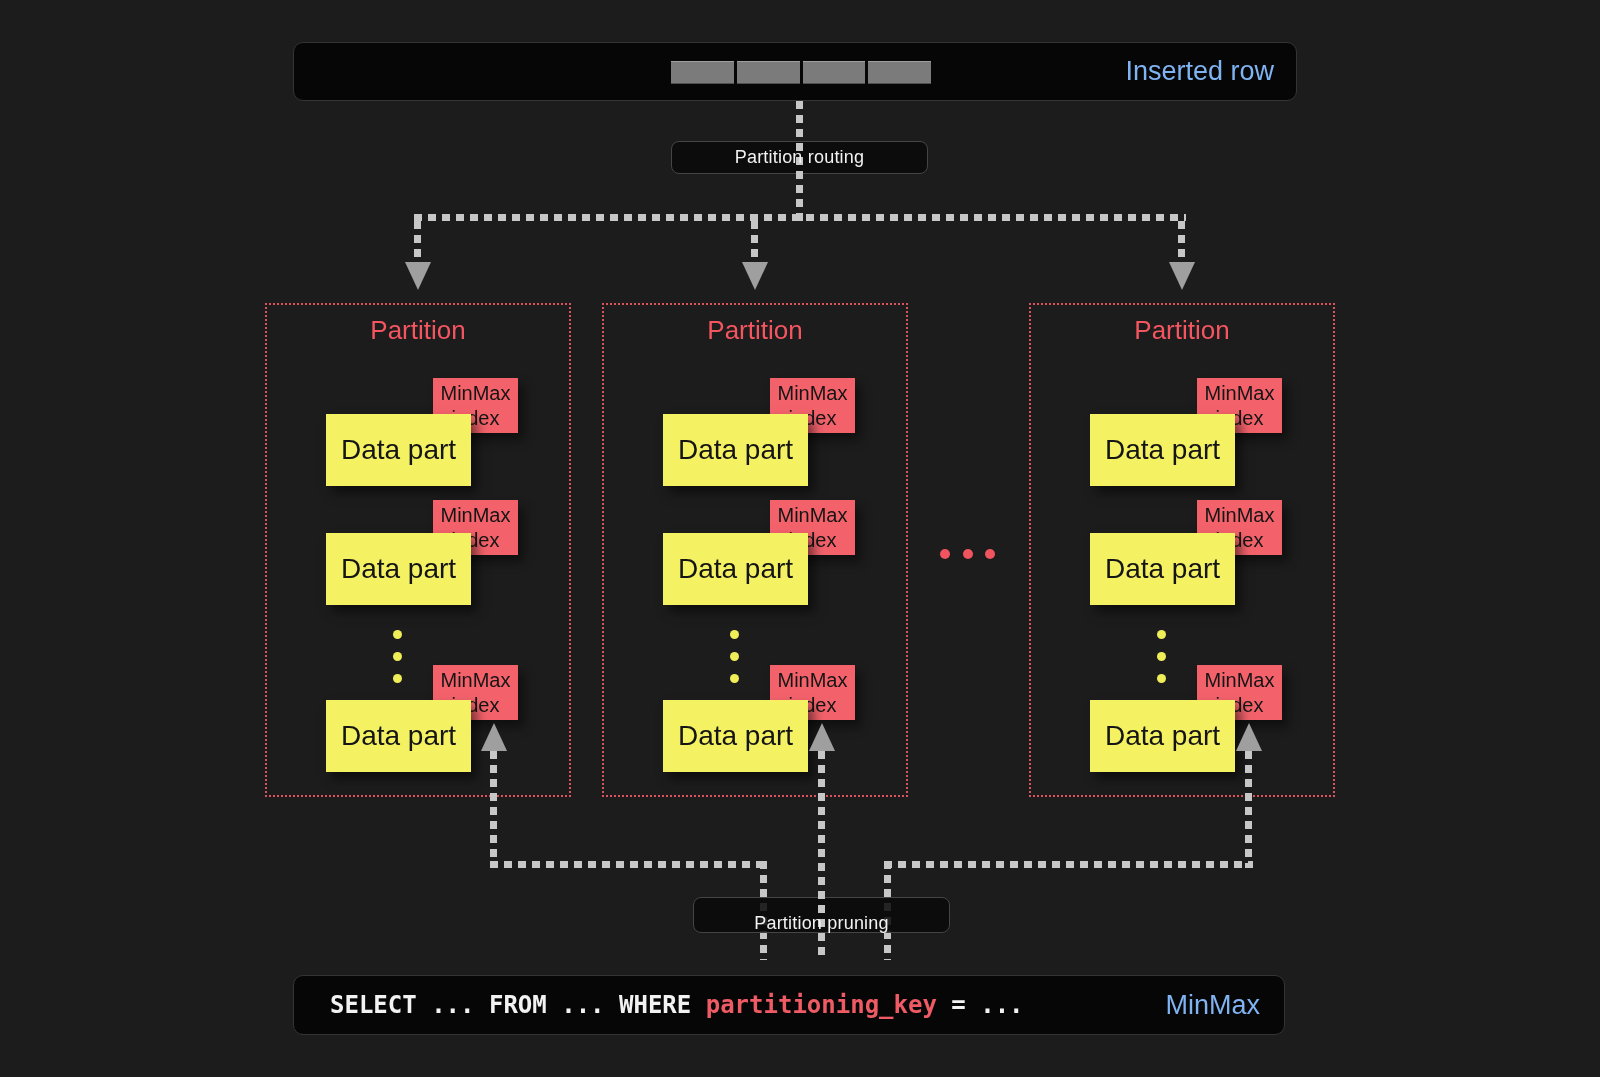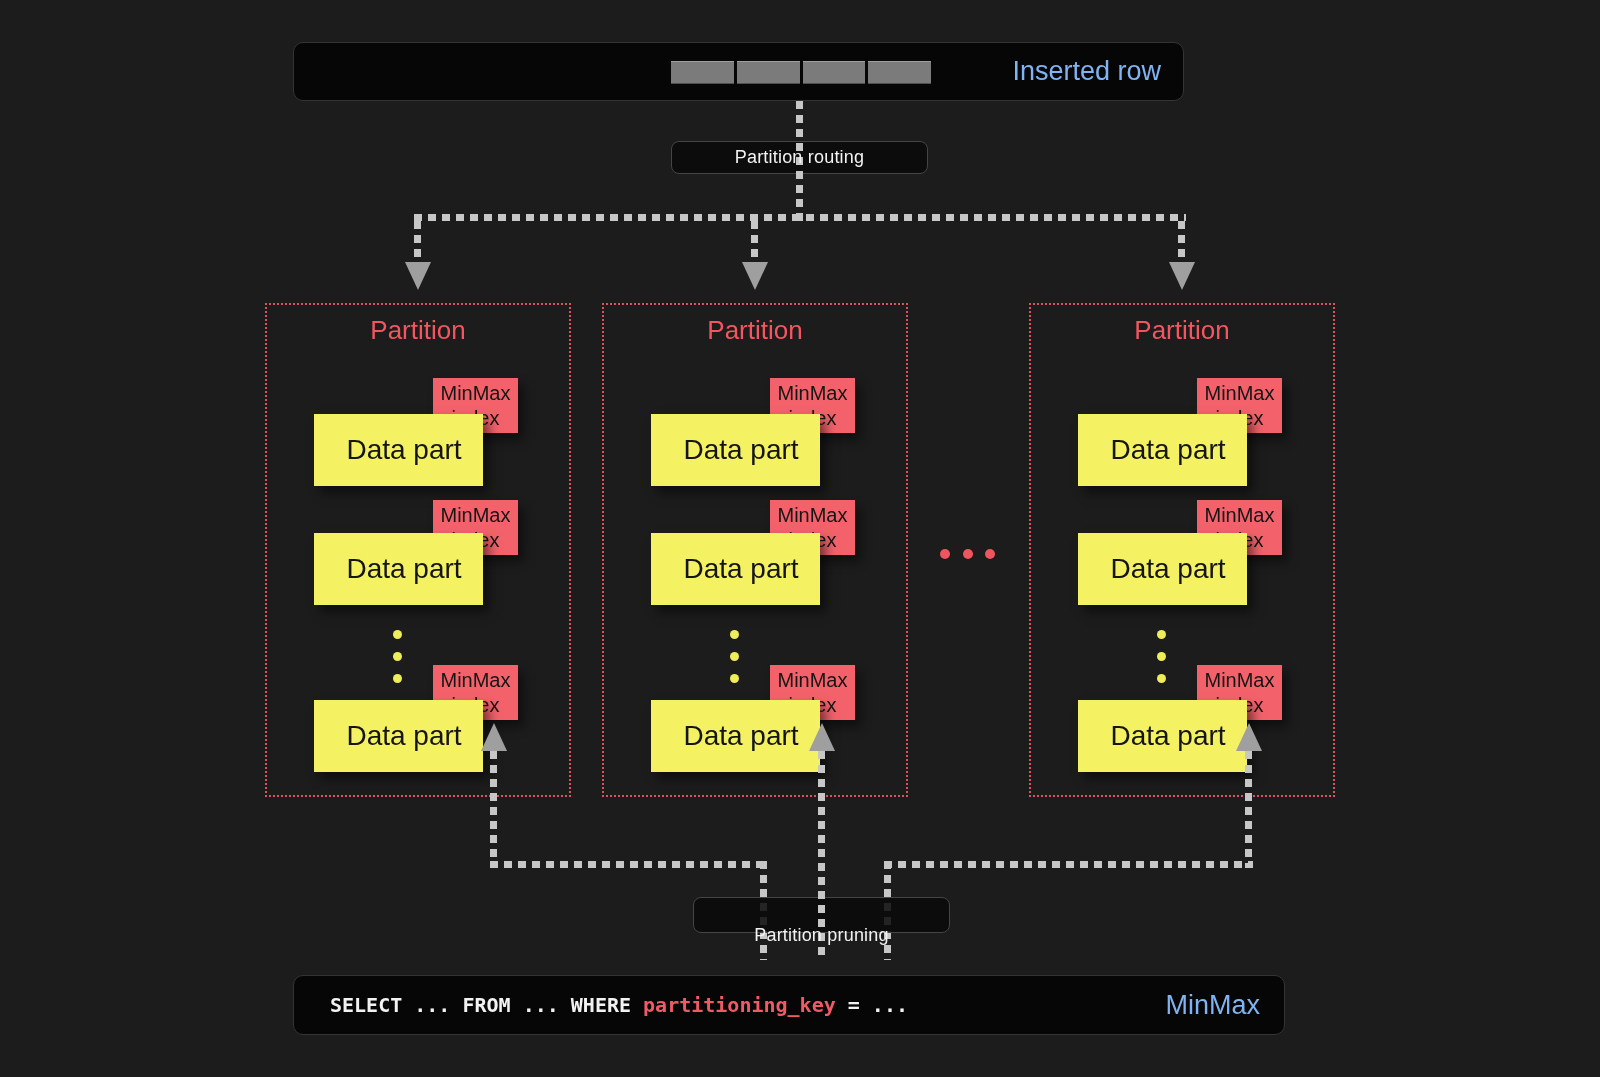--- a/index.html
+++ b/index.html
@@ -38,41 +38,40 @@
     position:absolute;left:0;right:0;top:10px;text-align:center;
     color:#f4555f;font-size:26px;
   }
   .minmax{
     position:absolute;left:166px;width:85px;height:55px;
     background:#f3626b;color:#151515;font-size:20px;line-height:25px;
     display:flex;align-items:center;justify-content:center;text-align:center;
     box-shadow:6px 7px 10px rgba(0,0,0,0.45);
   }
   .datapart{
-    position:absolute;left:47px;width:158px;height:72px;
+    position:absolute;left:59px;width:145px;height:72px;
     background:#f4f163;color:#151515;font-size:28px;
     display:flex;align-items:center;justify-content:center;
     box-shadow:6px 7px 10px rgba(0,0,0,0.5);
-    padding-left:11px;
   }
   .ydot{position:absolute;left:126px;width:9px;height:9px;border-radius:50%;background:#f0ee58;}
   .rdot{width:10px;height:10px;border-radius:50%;background:#f0545e;position:absolute;top:549px;}
   
   .cells{display:flex;gap:3px;}
   .cell{flex:1;background:#7b7b7b;box-shadow:inset 0 1px 0 rgba(255,255,255,.28), inset 0 -1px 0 rgba(0,0,0,.35);}
   
-  .sql{font-family:"DejaVu Sans Mono","Liberation Mono",monospace;font-size:20px;font-weight:700;white-space:pre;color:#f2f2f2;}
+  .sql{font-family:"DejaVu Sans Mono","Liberation Mono",monospace;font-size:24px;font-weight:700;white-space:pre;color:#f2f2f2;}
   .sql .key{color:#ef5b64;}
 </style>
 </head>
 <body>
 
 <div id="canvas">
 
-  <div class="abs panel z1" style="left:293px;top:42px;width:891px;height:59px;justify-content:flex-end;padding-right:22px;">
+  <div class="abs panel z1" style="left:293px;top:42px;width:1004px;height:59px;justify-content:flex-end;padding-right:22px;">
     <div class="abs cells" style="left:377px;top:18px;width:260px;height:23px;">
       <div class="cell"></div>
       <div class="cell"></div>
       <div class="cell"></div>
       <div class="cell"></div>
     </div>
     <span class="blue-label">Inserted row</span>
   </div>
 
   <div class="abs vdash z3" style="left:796px;top:101px;height:120px;"></div>
@@ -140,20 +139,20 @@
   <div class="abs vdash z3" style="left:818px;top:751px;height:209px;"></div>
   <div class="abs vdash z1" style="left:1245px;top:751px;height:117px;"></div>
 
   <div class="abs hdash z1" style="left:490px;top:861px;width:277px;"></div>
   <div class="abs hdash z1" style="left:884px;top:861px;width:369px;"></div>
 
   <div class="abs vdash z1" style="left:760px;top:861px;height:99px;"></div>
   <div class="abs vdash z1" style="left:884px;top:861px;height:99px;"></div>
 
   <div class="abs tag-bg z2" style="left:693px;top:897px;width:257px;height:36px;"></div>
-  <div class="abs tag-label z4" style="left:693px;top:897px;width:257px;height:52px;margin-top:12px;">Partition pruning</div>
+  <div class="abs tag-label z4" style="left:693px;top:897px;width:257px;height:52px;">Partition pruning</div>
 
   <div class="abs panel z1" style="left:293px;top:975px;width:992px;height:60px;justify-content:space-between;padding:0 24px 0 36px;">
     <span class="sql"><span>SELECT ... FROM ... WHERE </span><span class="key">partitioning_key</span><span> = ...</span></span>
     <span class="blue-label">MinMax</span>
   </div>
 
 </div>
 
 </body></html>

